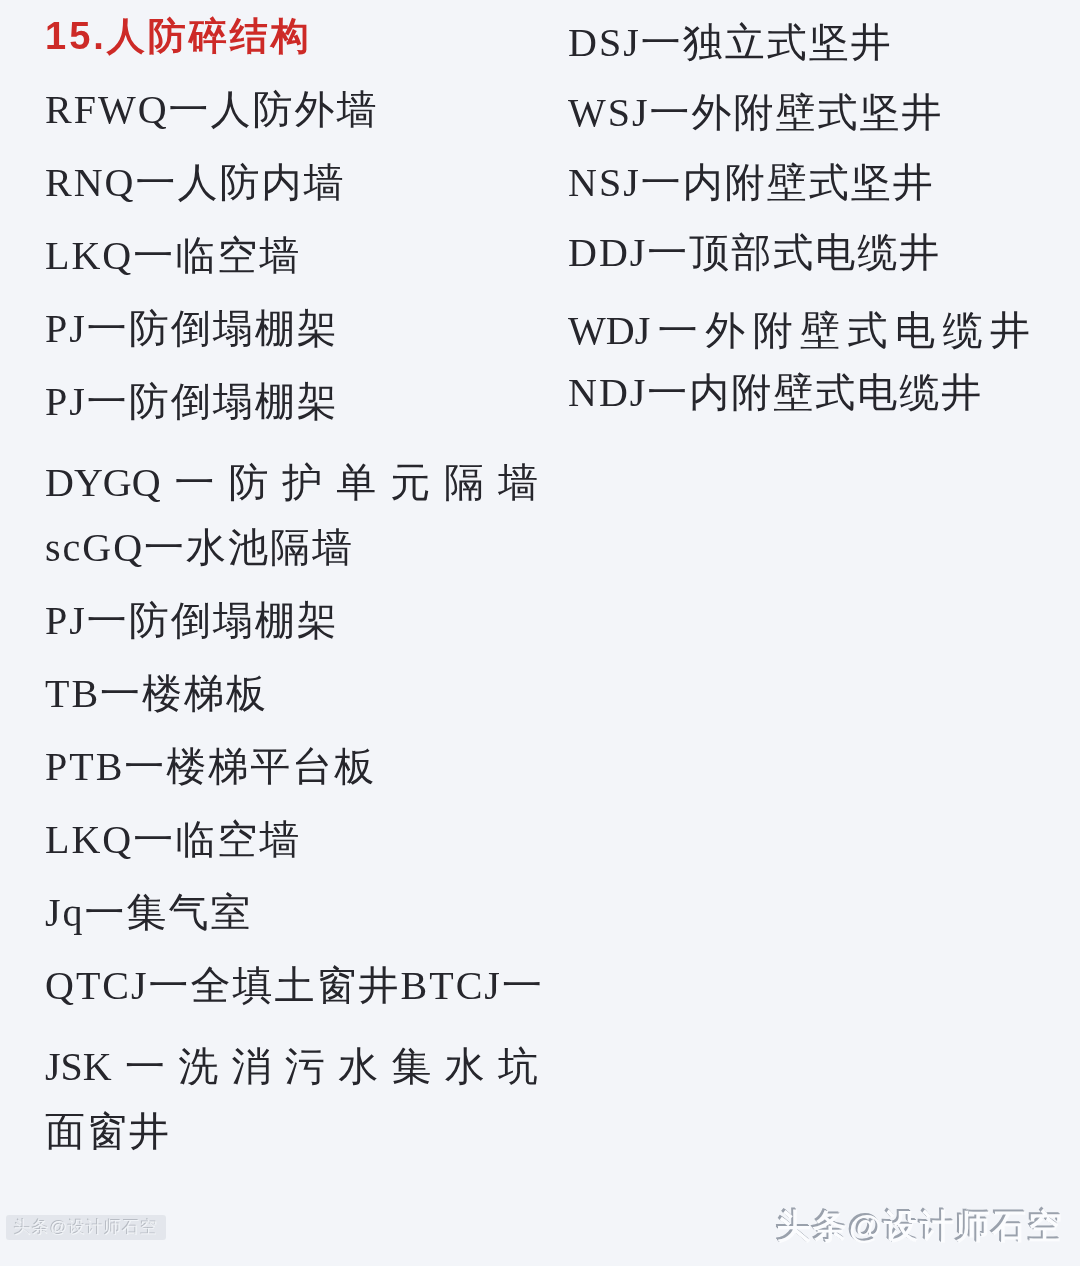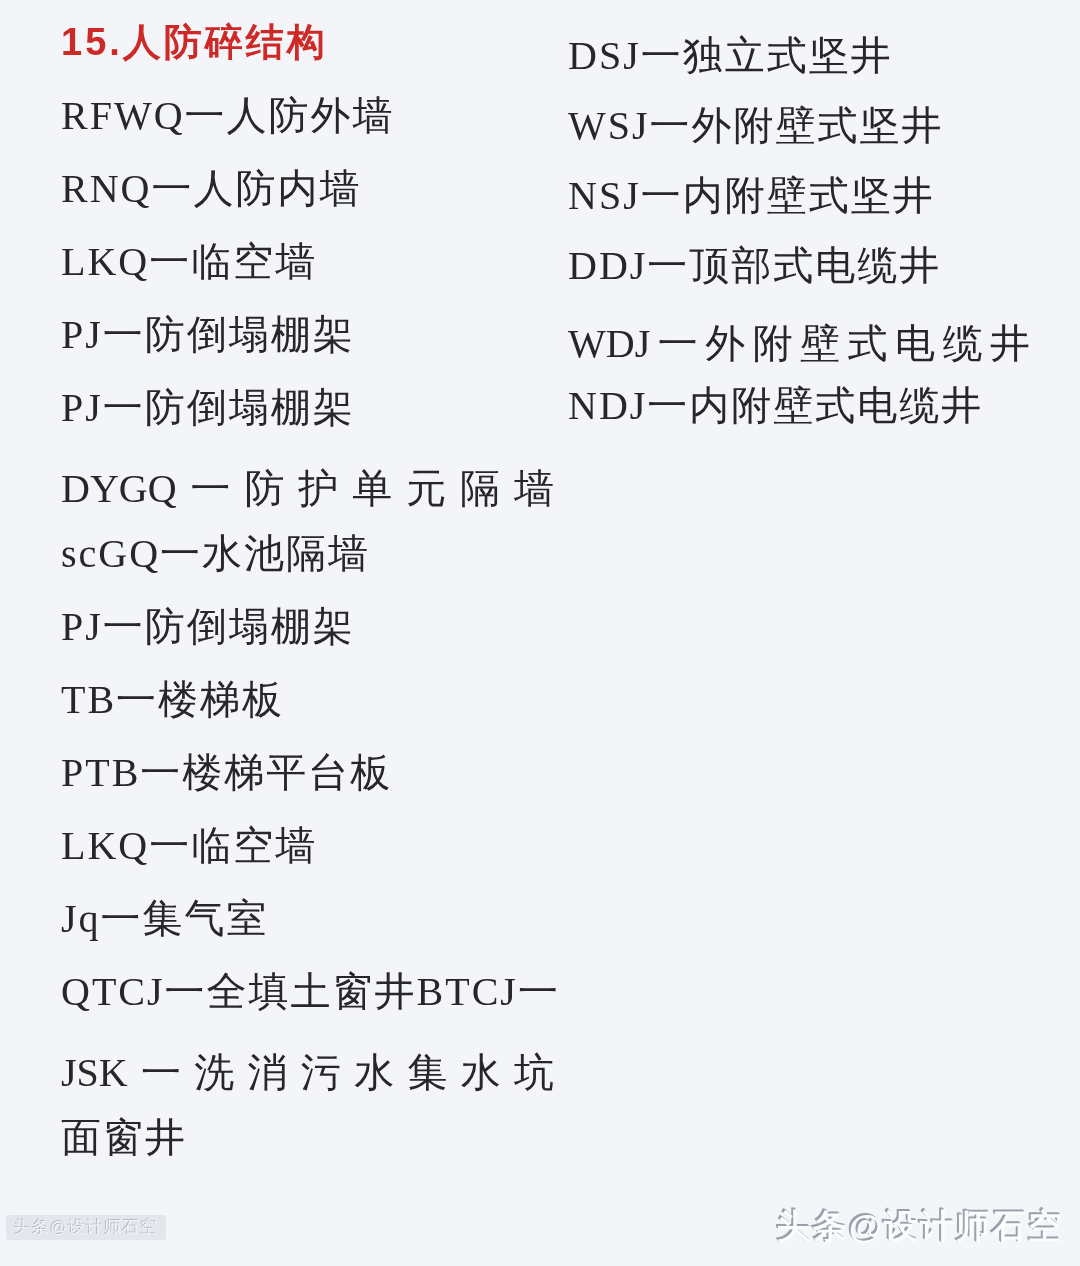--- a/index.html
+++ b/index.html
@@ -13,28 +13,27 @@
     background: #f3f5f9;
     overflow: hidden;
     font-family: "Liberation Serif", "DejaVu Serif", serif;
     color: #26262c;
   }
   .column {
     position: absolute;
     top: 0;
   }
   .col-left {
-    left: 61px;
+    left: 45px;
     width: 493px;
-    padding-top: 6px;
   }
   .col-right {
     left: 568px;
     width: 462px;
-    padding-top: 20px;
+    padding-top: 7px;
   }
   .row {
     height: 73px;
     display: flex;
     align-items: center;
   }
   .col-right .row {
     height: 70px;
   }
   .heading {

